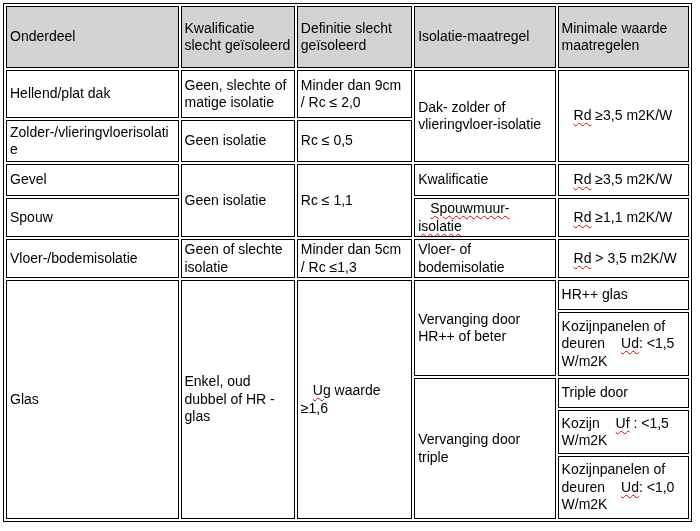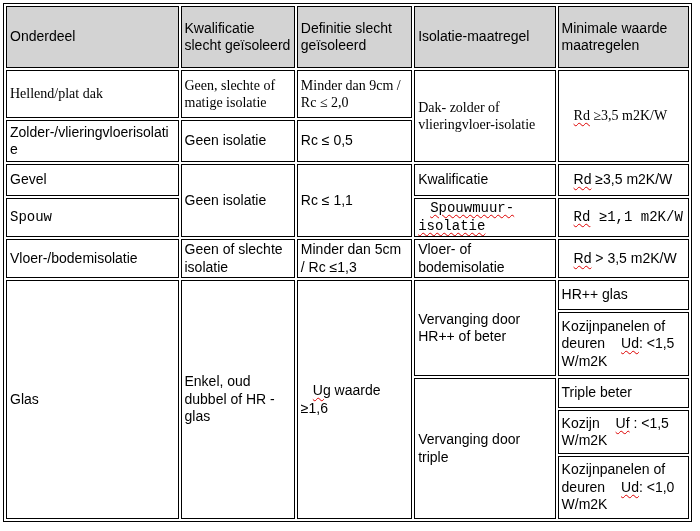--- a/index.html
+++ b/index.html
@@ -37,24 +37,24 @@
     text-align: left;
     line-height: 1.25;
     overflow: hidden;
     word-wrap: break-word;
   }
   th {
     background: var(--header-bg);
     font-weight: normal;
   }
   tr.r0  { height: 62px; }
-  tr.r1  { height: 48px; font-family: Liberation Serif, serif; }
+  tr.r1  { height: 48px; }
   tr.r2  { height: 42px; padding-left: 15px; }
   tr.r3  { height: 32px; }
-  tr.r4  { height: 29px; font-family: Liberation Mono, monospace; }
+  tr.r4  { height: 29px; }
   tr.r5  { height: 29px; }
   tr.r6  { height: 30px; }
   tr.r7  { height: 64px; }
   tr.r8  { height: 30px; }
   tr.r9  { height: 44px; }
   tr.r10 { height: 63px; }
   .squiggle {
     text-decoration-line: underline;
     text-decoration-style: wavy;
     text-decoration-color: var(--squiggle);
@@ -120,21 +120,21 @@
       <td rowspan="5">Enkel, oud dubbel of HR - glas</td>
       <td rowspan="5"><span class="squiggle">Ug</span> waarde ≥1,6</td>
       <td rowspan="2">Vervanging door HR++ of beter</td>
       <td>HR++ glas</td>
     </tr>
     <tr class="r7">
       <td>Kozijnpanelen of deuren <span class="squiggle">Ud</span>: &lt;1,5 W/m2K</td>
     </tr>
     <tr class="r8">
       <td rowspan="3">Vervanging door triple</td>
-      <td>Triple beter</td>
+      <td>Triple door</td>
     </tr>
     <tr class="r9">
       <td>Kozijn <span class="squiggle">Uf</span> : &lt;1,5 W/m2K</td>
     </tr>
     <tr class="r10">
       <td>Kozijnpanelen of deuren <span class="squiggle">Ud</span>: &lt;1,0 W/m2K</td>
     </tr>
   </tbody>
 </table>
 

